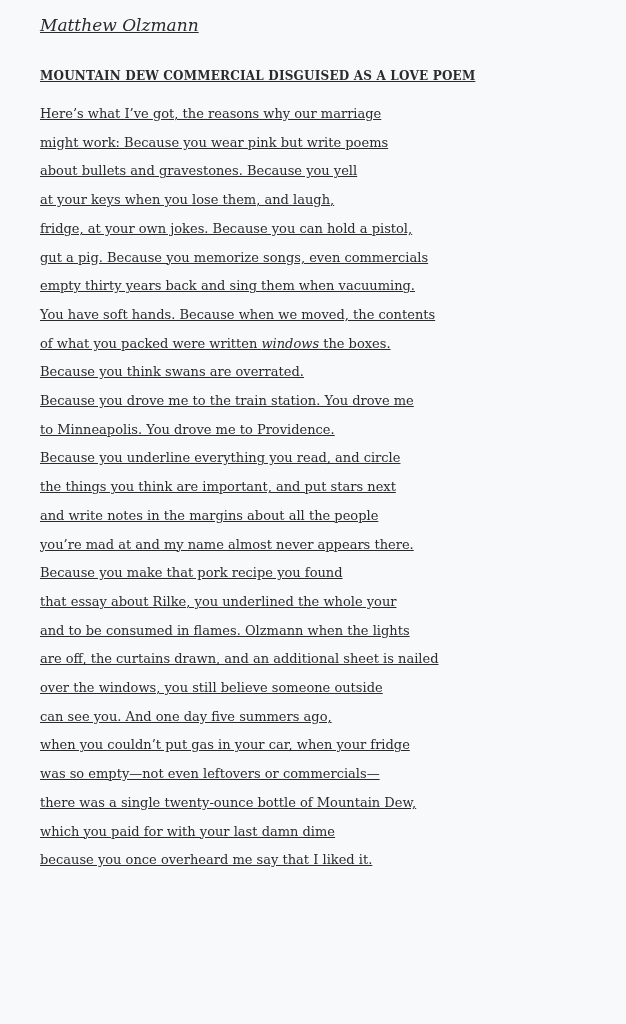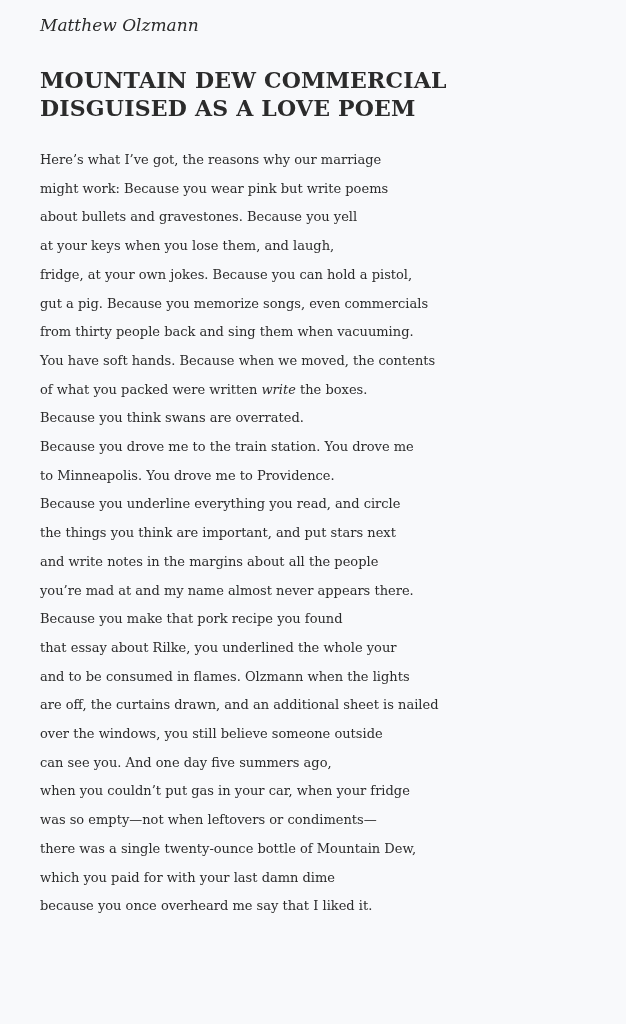--- a/index.html
+++ b/index.html
@@ -12,34 +12,35 @@
     background: #f8f9fb;
     font-family: "DejaVu Serif", serif;
     color: #2b2b2b;
     overflow: hidden;
   }
   .page {
     box-sizing: border-box;
     width: 626px;
     height: 1024px;
     padding: 14px 30px 0 40px;
+    text-decoration: underline;
   }
   .author {
     font-style: italic;
     font-size: 17px;
     line-height: 22px;
     margin: 0 0 30px 0;
   }
   .title {
     font-weight: bold;
-    font-size: 22px;
-    line-height: 28px;
+    font-size: 12px;
+    line-height: 20px;
     letter-spacing: 0.2px;
     max-width: 550px;
-    margin: 0 0 24px 0;
+    margin: 0 0 14px 0;
   }
   .poem {
     margin: 0;
   }
   .line {
     font-size: 13px;
     line-height: 28.7px;
     white-space: nowrap;
   }
   .line em {
@@ -52,35 +53,35 @@
 <div class="page">
   <div class="author">Matthew Olzmann</div>
   <h1 class="title">MOUNTAIN DEW COMMERCIAL DISGUISED AS A LOVE POEM</h1>
   <div class="poem">
       <div class="line">Here’s what I’ve got, the reasons why our marriage</div>
       <div class="line">might work: Because you wear pink but write poems</div>
       <div class="line">about bullets and gravestones. Because you yell</div>
       <div class="line">at your keys when you lose them, and laugh,</div>
       <div class="line">fridge, at your own jokes. Because you can hold a pistol,</div>
       <div class="line">gut a pig. Because you memorize songs, even commercials</div>
-      <div class="line">from thirty people back and sing them when vacuuming.</div>
+      <div class="line">empty thirty years back and sing them when vacuuming.</div>
       <div class="line">You have soft hands. Because when we moved, the contents</div>
-      <div class="line">of what you packed were written <em>write</em> the boxes.</div>
+      <div class="line">of what you packed were written <em>windows</em> the boxes.</div>
       <div class="line">Because you think swans are overrated.</div>
       <div class="line">Because you drove me to the train station. You drove me</div>
       <div class="line">to Minneapolis. You drove me to Providence.</div>
       <div class="line">Because you underline everything you read, and circle</div>
       <div class="line">the things you think are important, and put stars next</div>
       <div class="line">and write notes in the margins about all the people</div>
       <div class="line">you’re mad at and my name almost never appears there.</div>
       <div class="line">Because you make that pork recipe you found</div>
       <div class="line">that essay about Rilke, you underlined the whole your</div>
       <div class="line">and to be consumed in flames. Olzmann when the lights</div>
       <div class="line">are off, the curtains drawn, and an additional sheet is nailed</div>
       <div class="line">over the windows, you still believe someone outside</div>
       <div class="line">can see you. And one day five summers ago,</div>
       <div class="line">when you couldn’t put gas in your car, when your fridge</div>
-      <div class="line">was so empty—not when leftovers or condiments—</div>
+      <div class="line">was so empty—not even leftovers or commercials—</div>
       <div class="line">there was a single twenty-ounce bottle of Mountain Dew,</div>
       <div class="line">which you paid for with your last damn dime</div>
       <div class="line">because you once overheard me say that I liked it.</div>
     </div>
 </div>
 
 </body></html>

